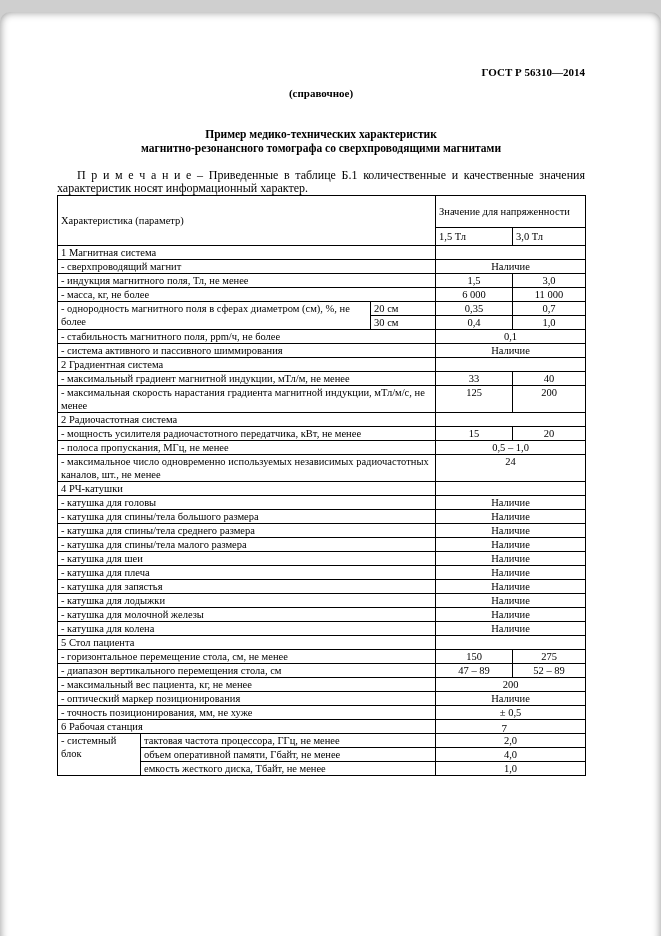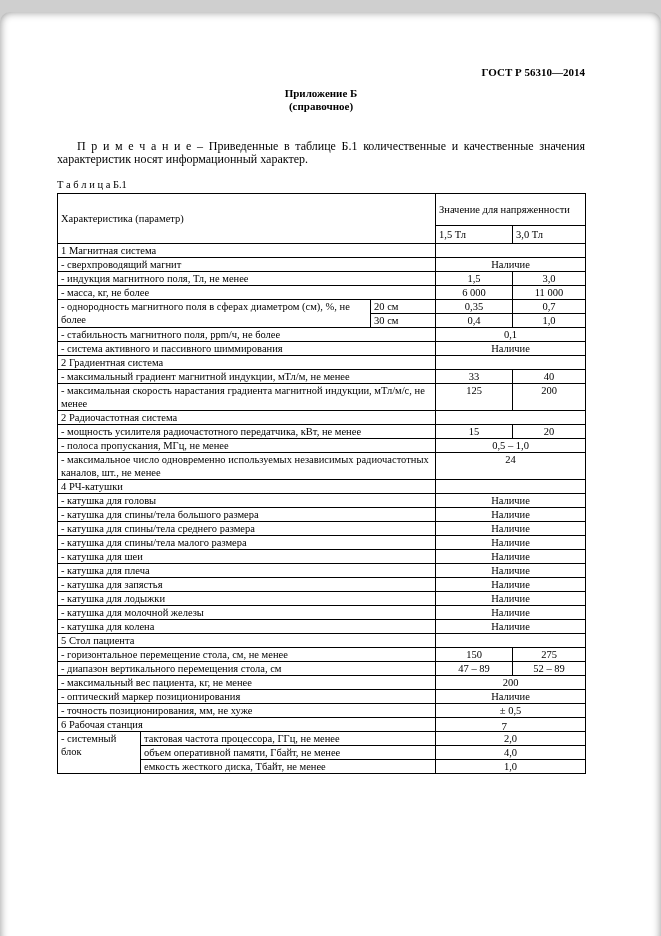--- a/index.html
+++ b/index.html
@@ -28,29 +28,29 @@
   .page-num { position:absolute; right:78px; bottom:42px; font-size:11px; }
 </style>
 </head>
 <body>
 
 <div class="page">
   <div class="content">
 
     <div class="doc-ref">ГОСТ Р 56310—2014</div>
 
-    <div class="appendix-line">Приложение Б</div>
     <div class="appendix-line">(справочное)</div>
 
     <div class="title-block">
+      <div>Пример медико-технических характеристик</div>
+      <div>магнитно-резонансного томографа со сверхпроводящими магнитами</div>
     </div>
 
     <p class="note">П р и м е ч а н и е  – Приведенные в таблице Б.1 количественные и качественные значения характеристик носят информационный характер.</p>
 
-    <div class="table-label">Т а б л и ц а  Б.1</div>
 
     <table>
       <colgroup>
         <col style="width:83px">
         <col style="width:230px">
         <col style="width:65px">
         <col style="width:77px">
         <col style="width:73px">
       </colgroup>
       <thead>

